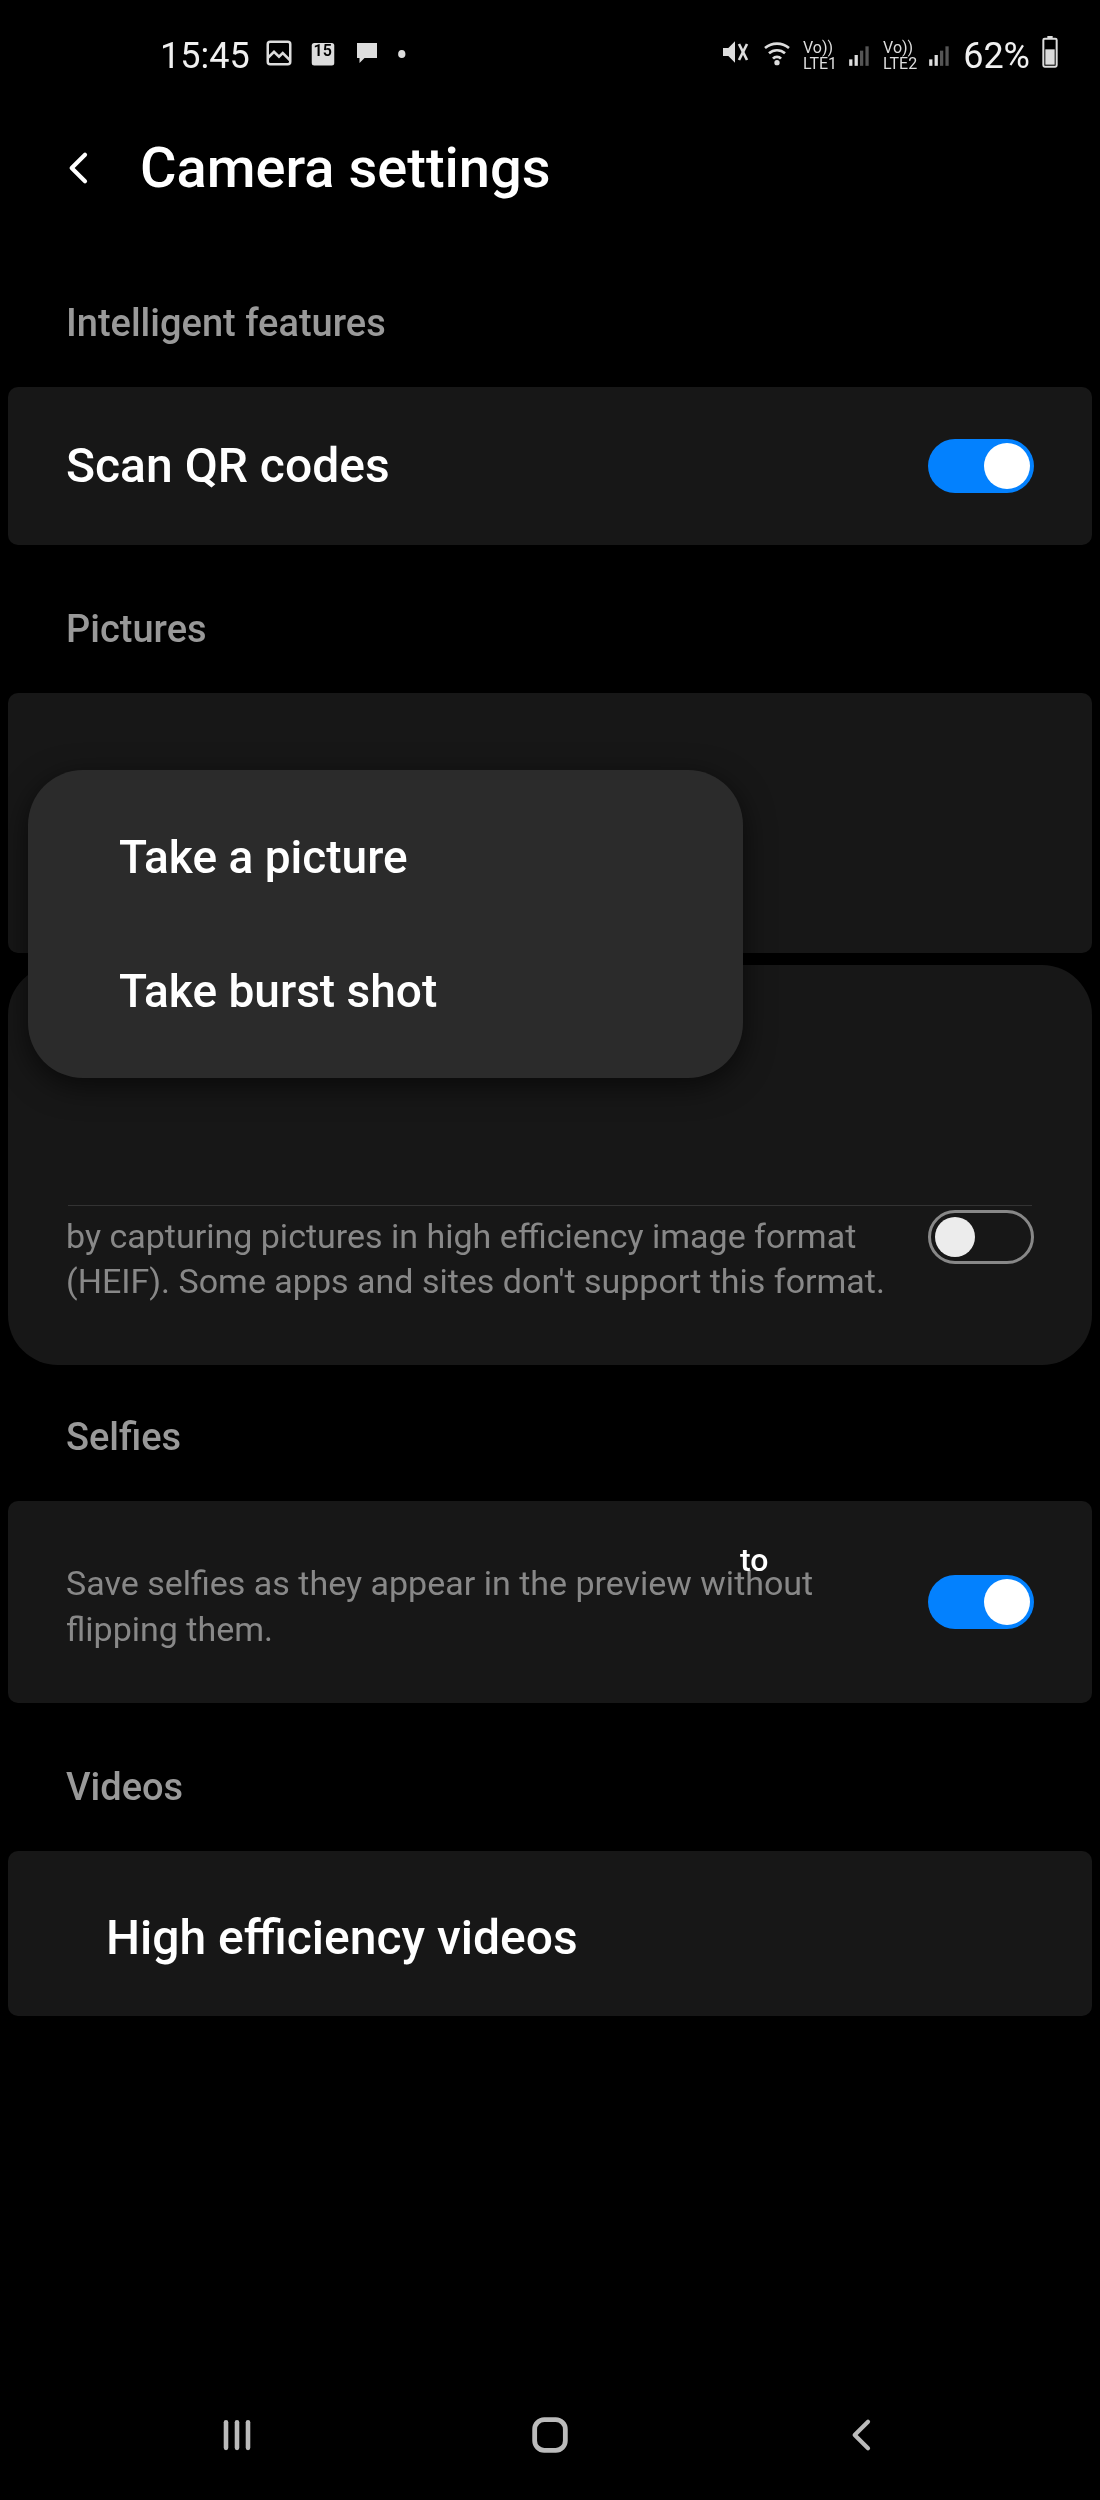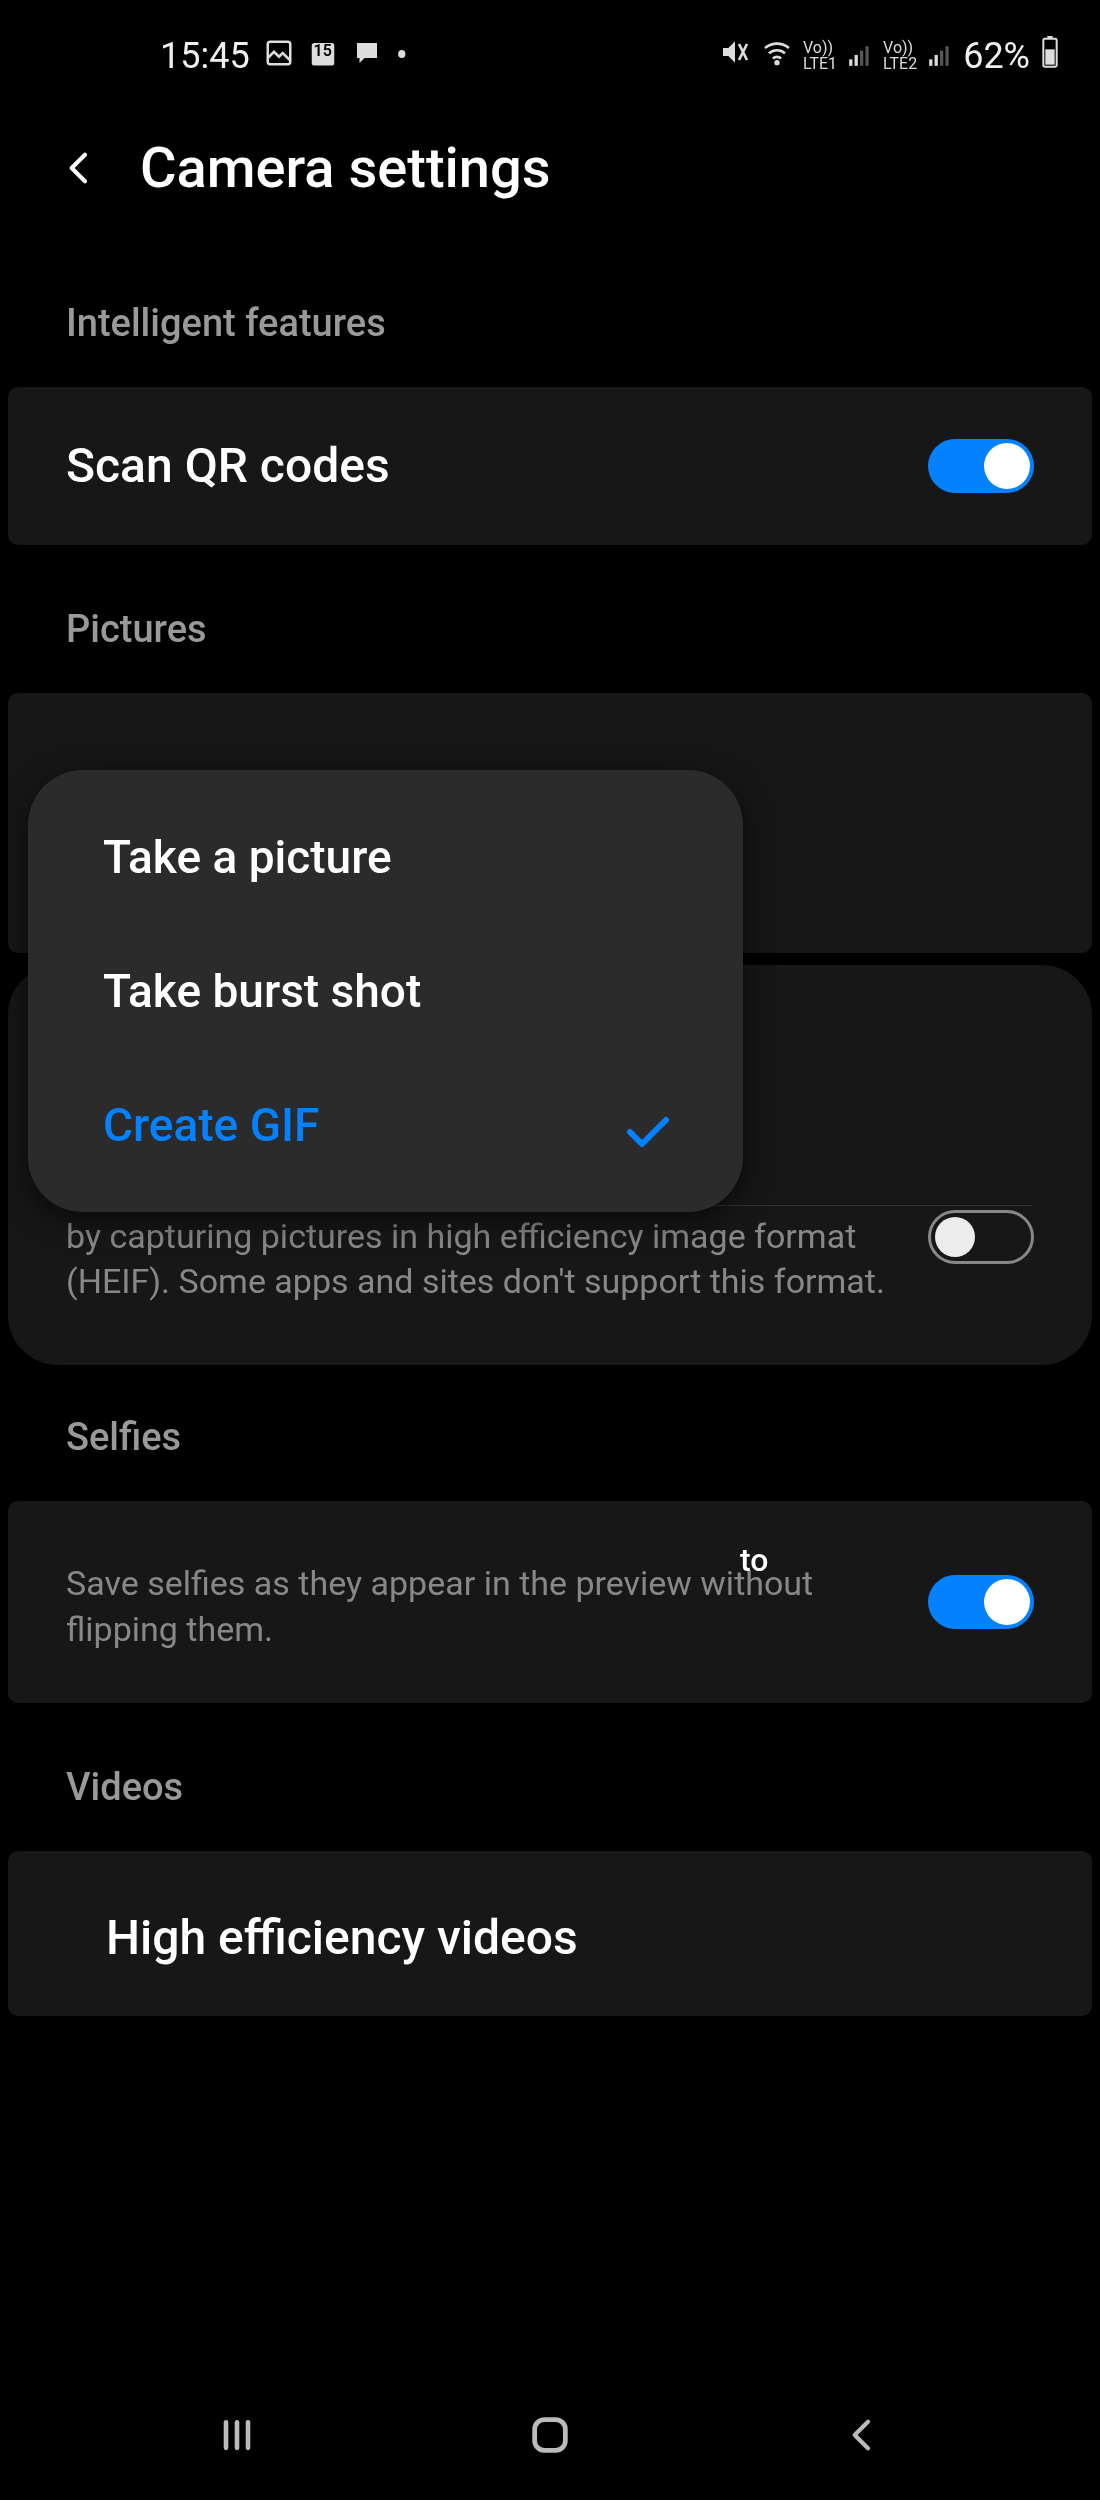--- a/index.html
+++ b/index.html
@@ -116,21 +116,21 @@
     margin: 0 60px;
   }
   
   .popup {
     position: absolute;
     top: 770px;
     left: 28px;
     width: 715px;
     background: #2b2b2b;
     border-radius: 55px;
-    padding: 20px 0;
+    padding: 20px 16px;
     z-index: 10;
     box-shadow: 0 8px 30px rgba(0,0,0,0.6);
   }
   .popup-item {
     display: flex;
     align-items: center;
     justify-content: space-between;
     padding: 40px 70px 40px 75px;
     font-size: 46px;
     font-weight: 500;
@@ -321,28 +321,20 @@
   <div class="peek-title">High efficiency videos</div>
 </div>
 
 <div class="popup">
   <div class="popup-item">
     <span>Take a picture</span>
   </div>
   <div class="popup-item">
     <span>Take burst shot</span>
   </div>
-  <div class="popup-item selected">
-    <span>Create GIF</span>
-    <span class="check-icon">
-      <svg width="50" height="36" viewBox="0 0 24 18" fill="none" stroke="#0381fe" stroke-width="3" stroke-linecap="round" stroke-linejoin="round">
-          <polyline points="3 9 9 15 21 3"></polyline>
-        </svg>
-    </span>
-  </div>
 </div>
 
 <div class="nav-bar">
   <div class="nav-item">
     <svg width="44" height="44" viewBox="0 0 24 24" fill="none" stroke="#bbb" stroke-width="2.5" stroke-linecap="round">
         <line x1="6" y1="5" x2="6" y2="19"></line>
         <line x1="12" y1="5" x2="12" y2="19"></line>
         <line x1="18" y1="5" x2="18" y2="19"></line>
       </svg>
   </div>

